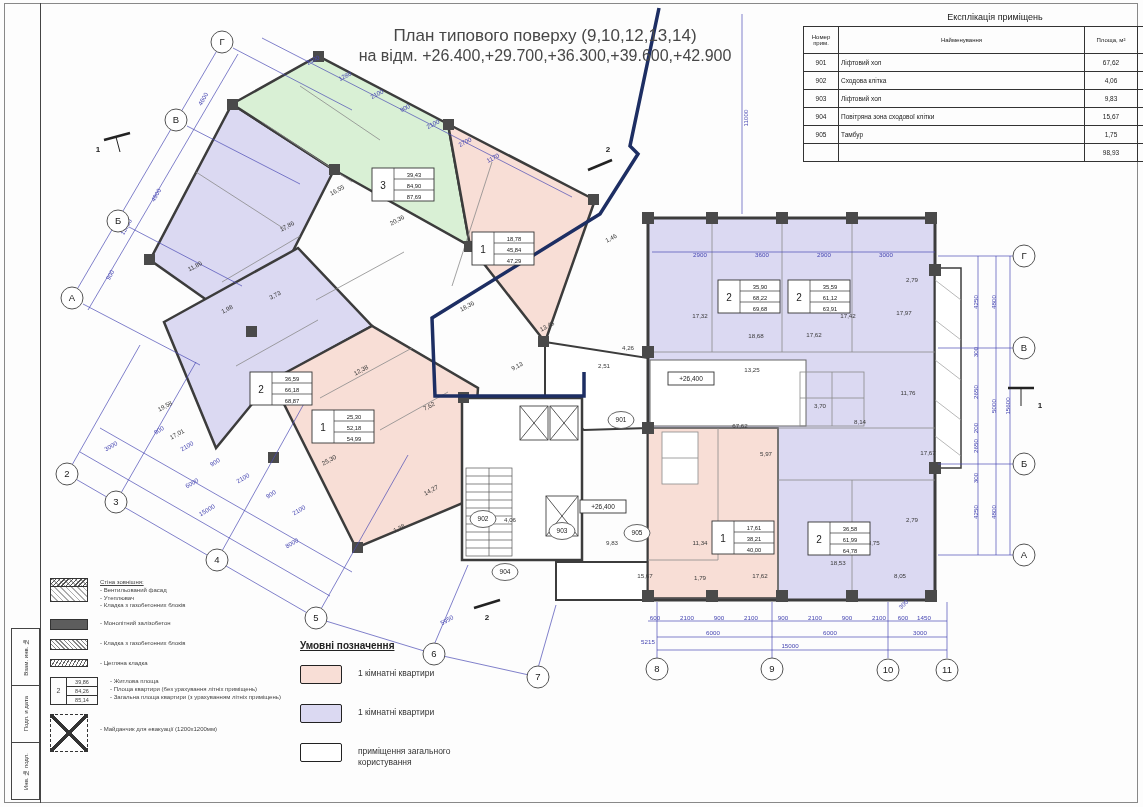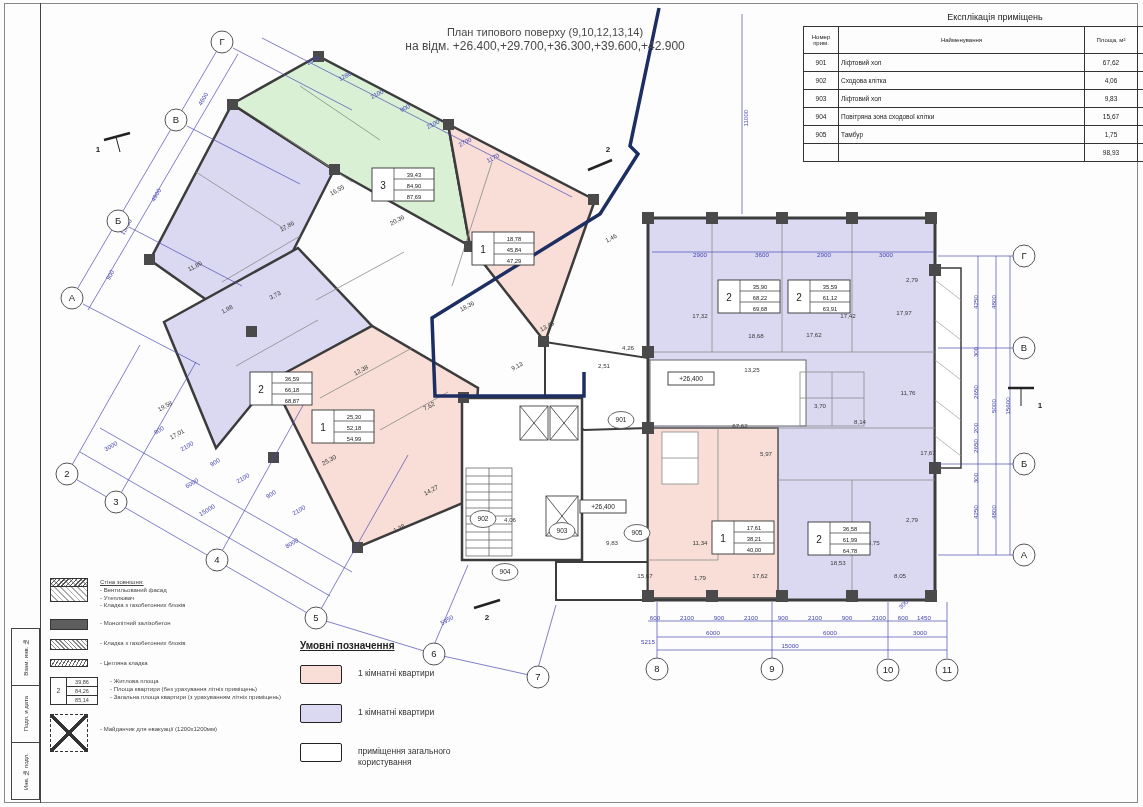--- a/index.html
+++ b/index.html
@@ -4,22 +4,22 @@
 <style>
   html,body{margin:0;padding:0;}
   body{width:1143px;height:807px;background:#fdfdfd;font-family:"Liberation Sans",sans-serif;position:relative;overflow:hidden;}
   .sheet-border{position:absolute;left:4px;top:3px;right:5px;bottom:4px;border:1px solid #888;}
   .frame-left{position:absolute;left:40px;top:3px;bottom:4px;border-left:1.5px solid #444;}
   .stamp-col{position:absolute;left:11px;top:628px;width:29px;}
   .stamp-box{height:56px;border:1px solid #444;border-bottom:none;display:flex;align-items:center;justify-content:center;}
   .stamp-box:last-child{border-bottom:1px solid #444;}
   .stamp-box span{writing-mode:vertical-rl;transform:rotate(180deg);font-size:6px;color:#333;white-space:nowrap;}
   .title{position:absolute;left:355px;top:26px;width:380px;text-align:center;color:#474747;}
-  .t1{font-size:11px;}
-  .t2{font-size:12px;margin-top:1px;text-align:center;}
+  .t1{font-size:17px;}
+  .t2{font-size:16px;margin-top:1px;text-align:center;}
   
   .expl{position:absolute;left:803px;top:12px;width:384px;}
   .expl-title{text-align:center;font-size:9px;color:#222;margin-bottom:4px;}
   table.ex{border-collapse:collapse;width:100%;border:1.6px solid #333;}
   table.ex th,table.ex td{border:1px solid #333;font-weight:normal;color:#222;padding:1px 2px;}
   table.ex th{font-size:6px;white-space:pre-line;text-align:center;height:24px;}
   table.ex td{font-size:6.5px;height:15px;}
   .c-num{width:30px;text-align:center;}
   .c-name{text-align:left;padding-left:4px;}
   .c-area{width:48px;text-align:center;}

